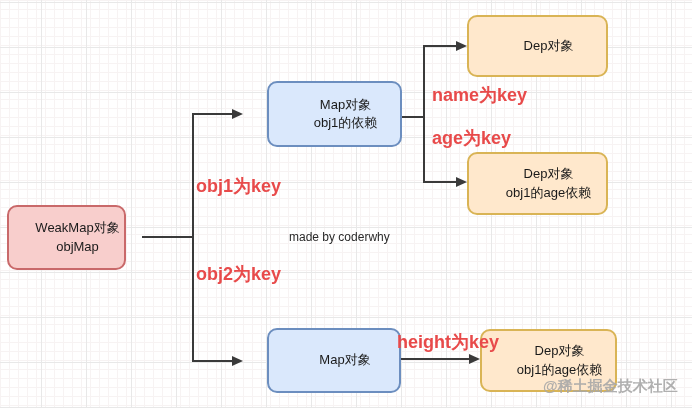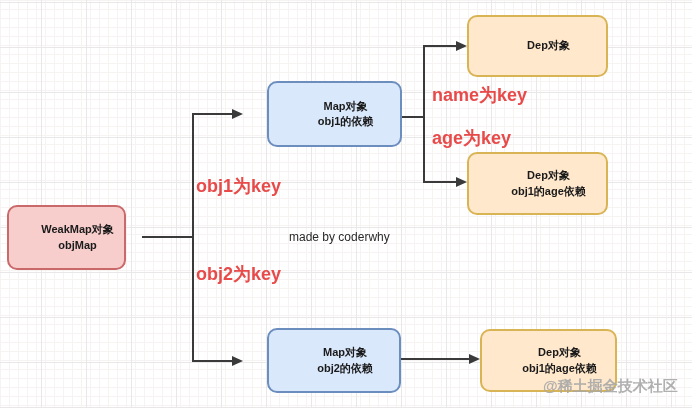--- a/index.html
+++ b/index.html
@@ -17,21 +17,21 @@
       linear-gradient(to bottom,#e8e8e8 1px,transparent 1px),
       linear-gradient(to right,#f7f3f3 1px,transparent 1px),
       linear-gradient(to bottom,#f7f3f3 1px,transparent 1px);
     background-size:45px 45px,45px 45px,9px 9px,9px 9px;
     background-position:-4px 2px,-4px 2px,0 0,0 0;
   }
   .node{
     position:absolute;
     display:flex;flex-direction:column;align-items:center;justify-content:center;
     border-radius:10px;
-    font-size:11px;font-weight:700;color:#1a1a1a;
+    font-size:13px;font-weight:400;color:#1a1a1a;
     text-align:center;line-height:1.4;
     box-sizing:border-box;
     padding-left:22px;
   }
   .node.pink{background:#f8cecc;border:2px solid #c9696a;}
   .node.blue{background:#dae8fc;border:2px solid #6c8ebf;margin-left:24px;}
   .node.orange{background:#ffe8cc;border:2px solid #d9b455;}
   .line{position:absolute;background:#3a3a3a;}
   .line.h{height:2px;}
   .line.v{width:2px;}
@@ -88,38 +88,38 @@
     <span>objMap</span>
   </div>
 
   <div class="node blue" style="left:243px;top:81px;width:135px;height:66px">
     <span>Map对象</span>
     <span>obj1的依赖</span>
   </div>
 
   <div class="node blue" style="left:243px;top:328px;width:134px;height:65px">
     <span>Map对象</span>
-    <span>obj2的依赖</span>
   </div>
 
   <div class="node orange" style="left:467px;top:15px;width:141px;height:62px">
     <span>Dep对象</span>
   </div>
 
   <div class="node orange" style="left:467px;top:152px;width:141px;height:63px">
     <span>Dep对象</span>
     <span>obj1的age依赖</span>
   </div>
 
   <div class="node orange" style="left:480px;top:329px;width:137px;height:63px">
     <span>Dep对象</span>
     <span>obj1的age依赖</span>
   </div>
 
   <div class="edge-label" style="left:196px;top:174px">obj1为key</div>
   <div class="edge-label" style="left:196px;top:262px">obj2为key</div>
   <div class="edge-label" style="left:432px;top:83px">name为key</div>
   <div class="edge-label" style="left:432px;top:126px">age为key</div>
+  <div class="edge-label" style="left:397px;top:330px">height为key</div>
 
   <div class="caption" style="left:289px;top:230px">made by coderwhy</div>
   <div class="watermark" style="left:543px;top:377px">@稀土掘金技术社区</div>
 
 </div>
 
 </body></html>

